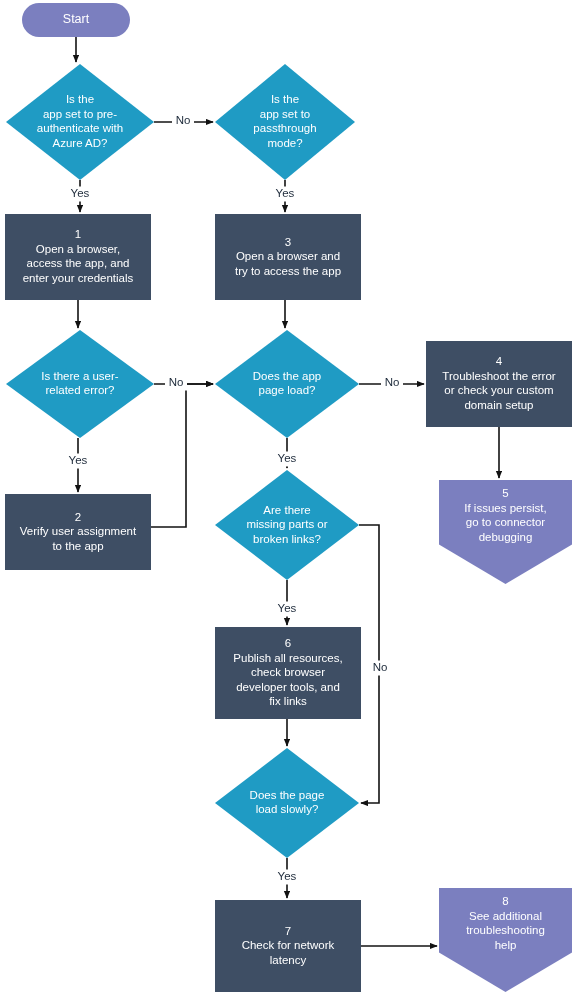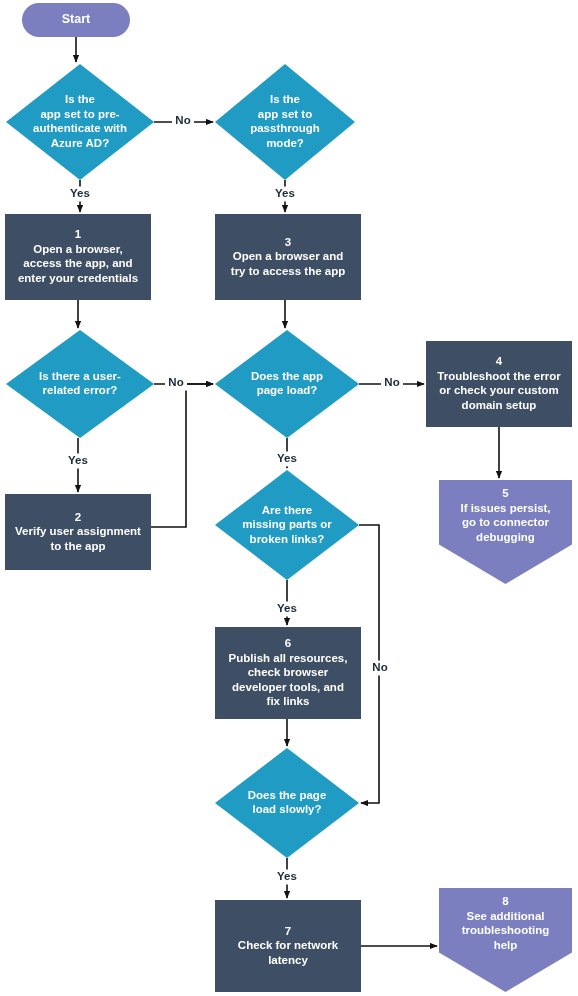--- a/index.html
+++ b/index.html
@@ -10,21 +10,20 @@
   body {
     width: 578px;
     height: 996px;
     font-family: "Liberation Sans", sans-serif;
     overflow: hidden;
   }
   #flow-root {
     position: relative;
     width: 550px;
     height: 996px;
-    font-weight: bold;
   }
   svg#flow-svg {
     position: absolute;
     top: 0;
     left: 0;
     width: 578px;
     height: 996px;
     display: block;
   }
   .node-label {

